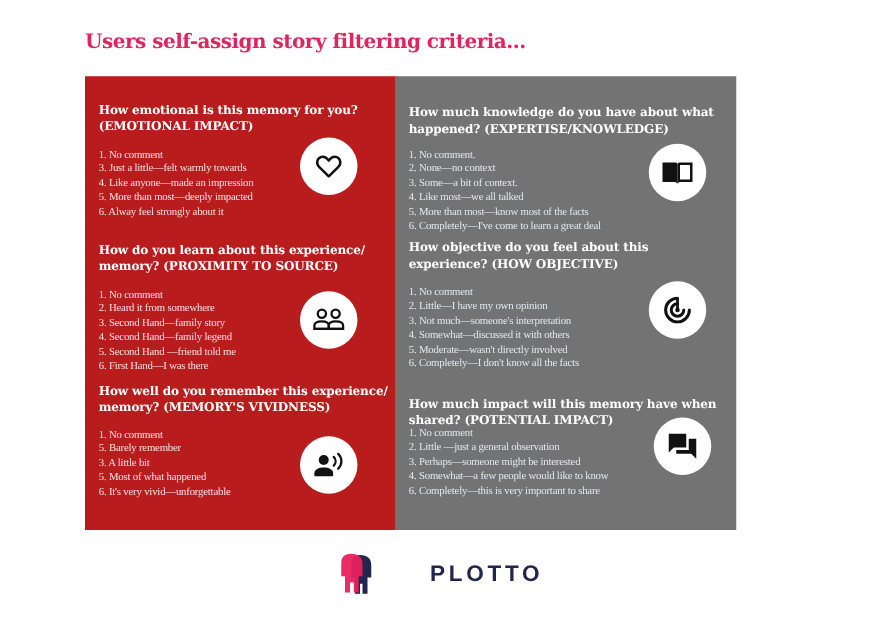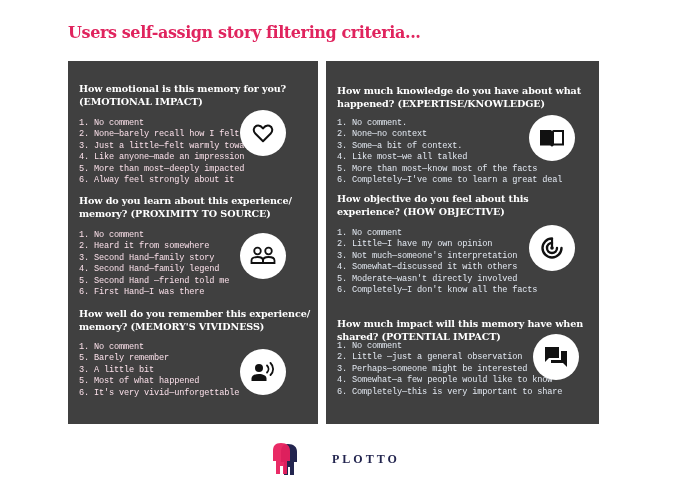--- a/index.html
+++ b/index.html
@@ -8,59 +8,58 @@
       overflow: hidden;
       font-family: "DejaVu Serif", serif;
     }
     .title {
       position: absolute; left: 68px; top: 18px; width: 600px;
       font-family: "DejaVu Serif", serif; font-weight: bold;
       font-size: 16px; line-height: 30px; color: #e0245e;
       letter-spacing: -0.4px; white-space: nowrap;
     }
     .panel { position: absolute; top: 61px; height: 363px; }
-    .panel.pink { left: 68px; width: 250px; background: #404040; }
-    .panel.blue { left: 326px; width: 273px; background: #404040; }
+    .panel.pink { left: 68px; width: 250px; background: #b91c1c; }
+    .panel.blue { left: 316px; width: 273px; background: #737373; }
     .section { position: absolute; left: 0; right: 0; }
     .q {
       position: absolute; left: 11px; right: 6px;
       color: #ffffff; font-weight: bold; font-size: 9.6px; line-height: 13px;
       font-family: "DejaVu Serif", serif; letter-spacing: -0.1px;
     }
     .opts {
       position: absolute; left: 11px; margin: 0; padding: 0; list-style: none;
       font-size: 8.6px; line-height: 11.4px; color: #fbe0ea;
-      font-family: Liberation Mono, monospace; letter-spacing: -0.15px; white-space: nowrap;
+      font-family: Liberation Serif, serif; letter-spacing: -0.15px; white-space: nowrap;
     }
     .blue .opts { color: #e3e9f2; }
     .icon-circle {
       position: absolute; width: 46px; height: 46px; border-radius: 50%;
       background: #ffffff; display: flex; align-items: center; justify-content: center;
     }
     .icon-circle svg { display: block; }
     .logo {
       position: absolute; left: 272px; top: 442px; display: flex; align-items: center;
     }
     .logo-text {
-      margin-left: 20px; font-family: Liberation Serif, serif; font-weight: bold;
-      font-size: 12px; letter-spacing: 3px; color: #23254f;
+      margin-left: 32px; font-family: Liberation Sans, sans-serif; font-weight: bold;
+      font-size: 18px; letter-spacing: 3px; color: #23254f;
     }
   </style>
 </head>
 <body>
 
 <div class="title">Users self-assign story filtering criteria...</div>
 
 <div class="panel pink">
 
   <div class="section" style="top:0;">
     <div class="q" style="top:21px;">How emotional is this memory for you? (EMOTIONAL IMPACT)</div>
     <ul class="opts" style="top:57px;">
       <li>1. No comment</li>
-      <li>2. None—barely recall how I felt</li>
       <li>3. Just a little—felt warmly towards</li>
       <li>4. Like anyone—made an impression</li>
       <li>5. More than most—deeply impacted</li>
       <li>6. Alway feel strongly about it</li>
     </ul>
     <div class="icon-circle" style="left:172px; top:49px;">
       <svg width="22" height="20" viewBox="0 0 24 22">
         <path d="M12 20 L3.5 11.5 C0.8 8.8 1.5 4.2 5 3 C7.5 2.2 10 3.3 12 6 C14 3.3 16.5 2.2 19 3 C22.5 4.2 23.2 8.8 20.5 11.5 Z" fill="none" stroke="#111" stroke-width="2.2" stroke-linejoin="round"></path>
       </svg>
     </div>

